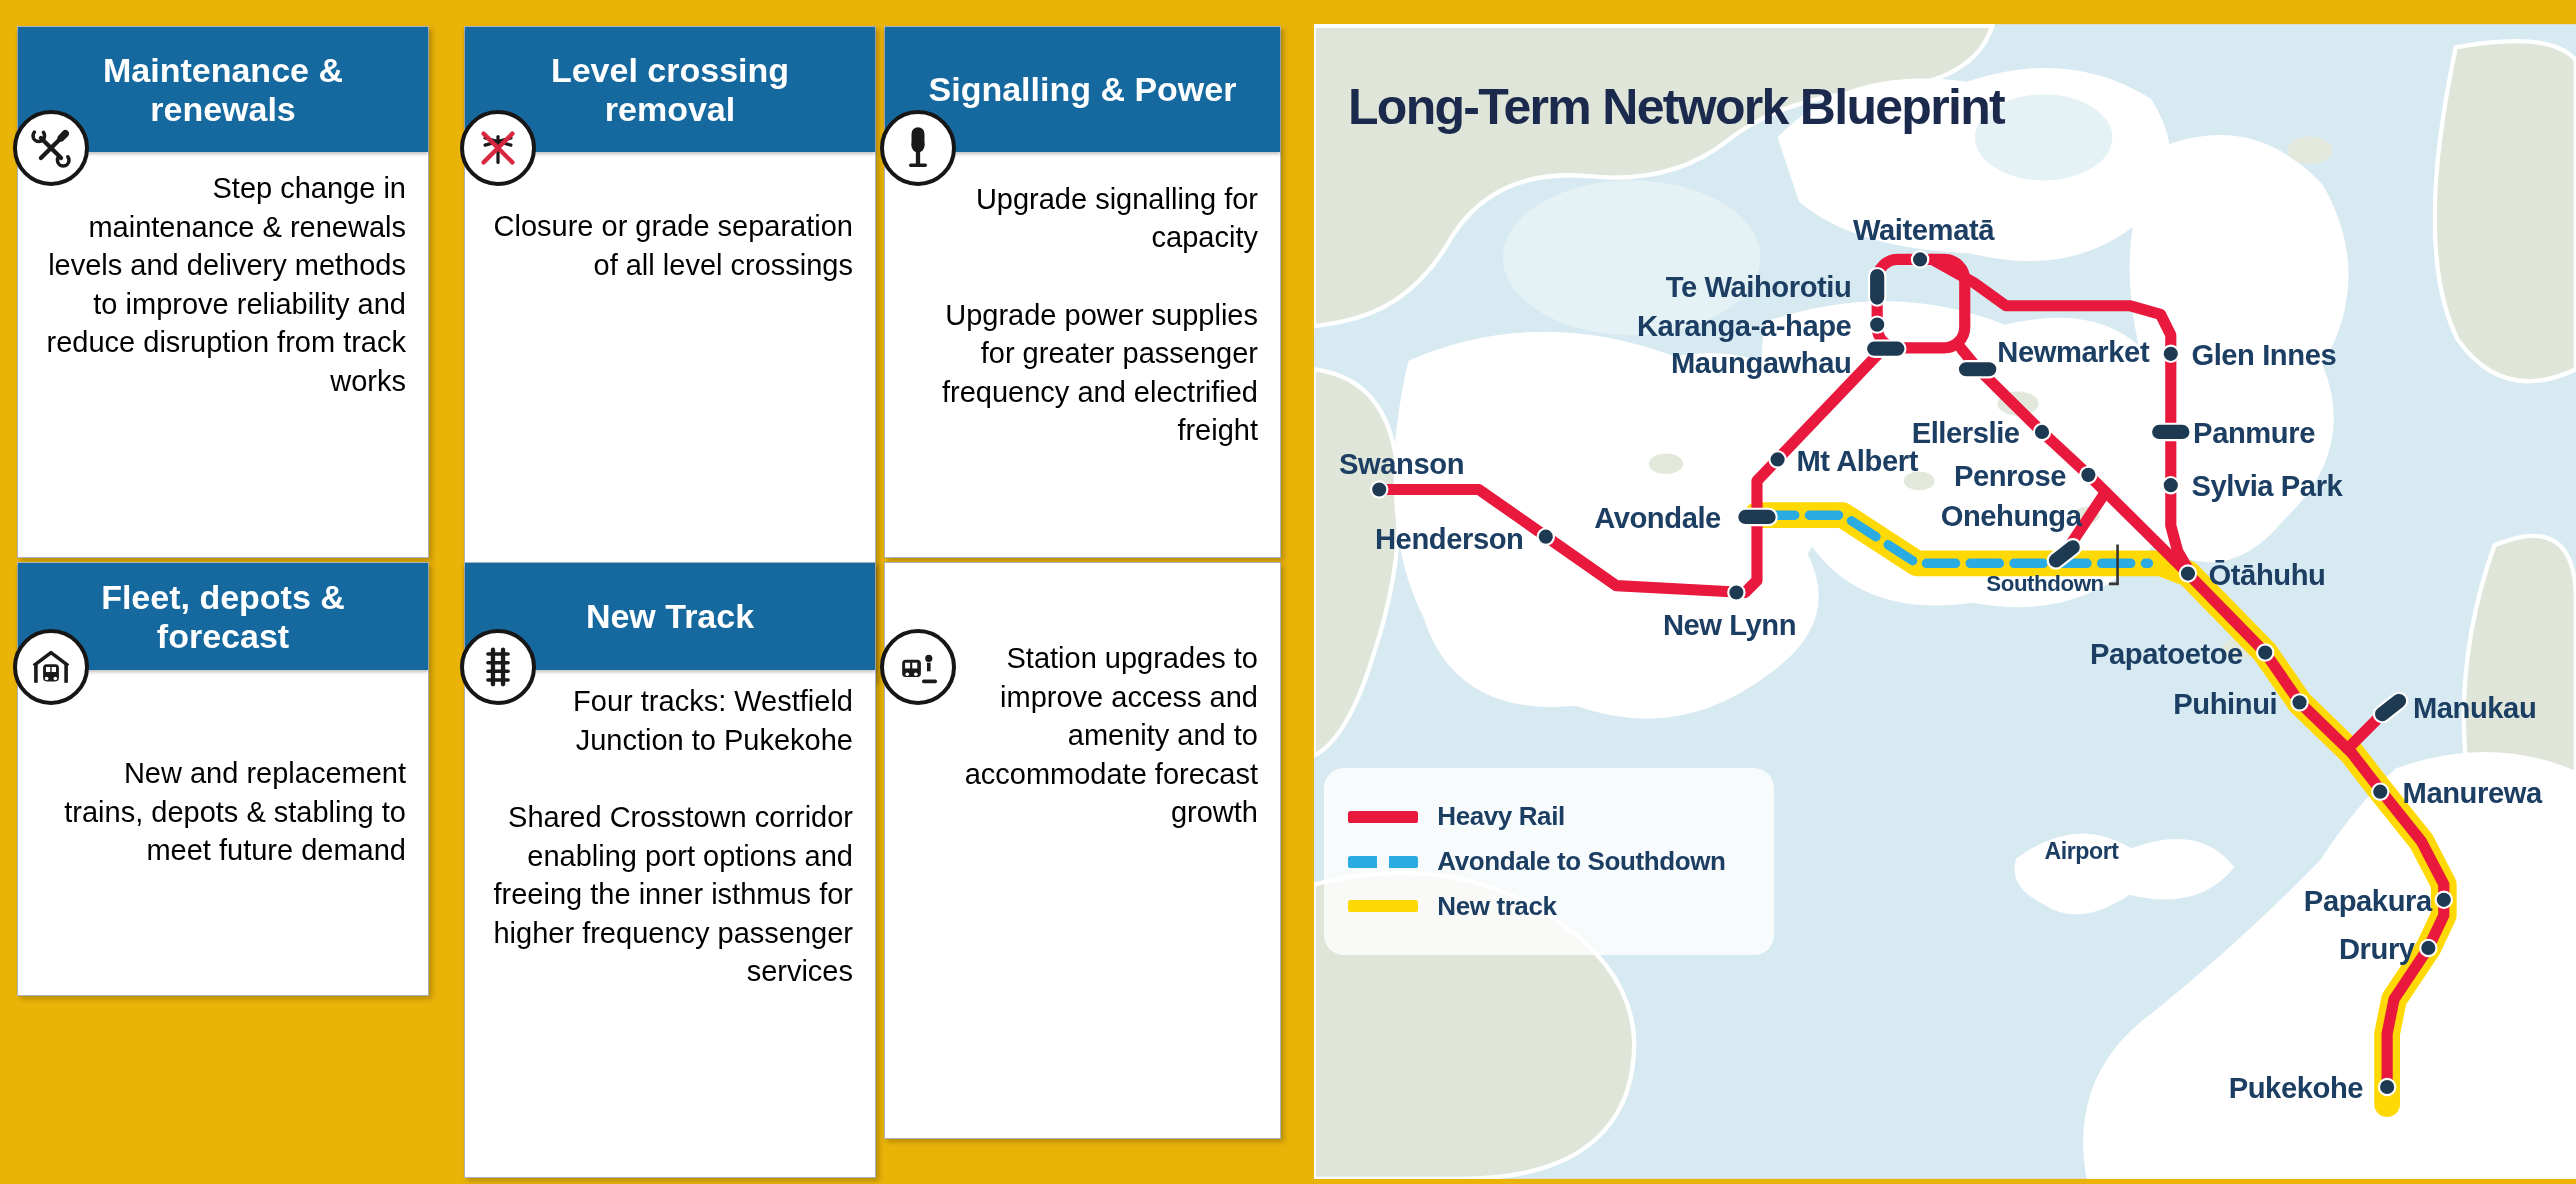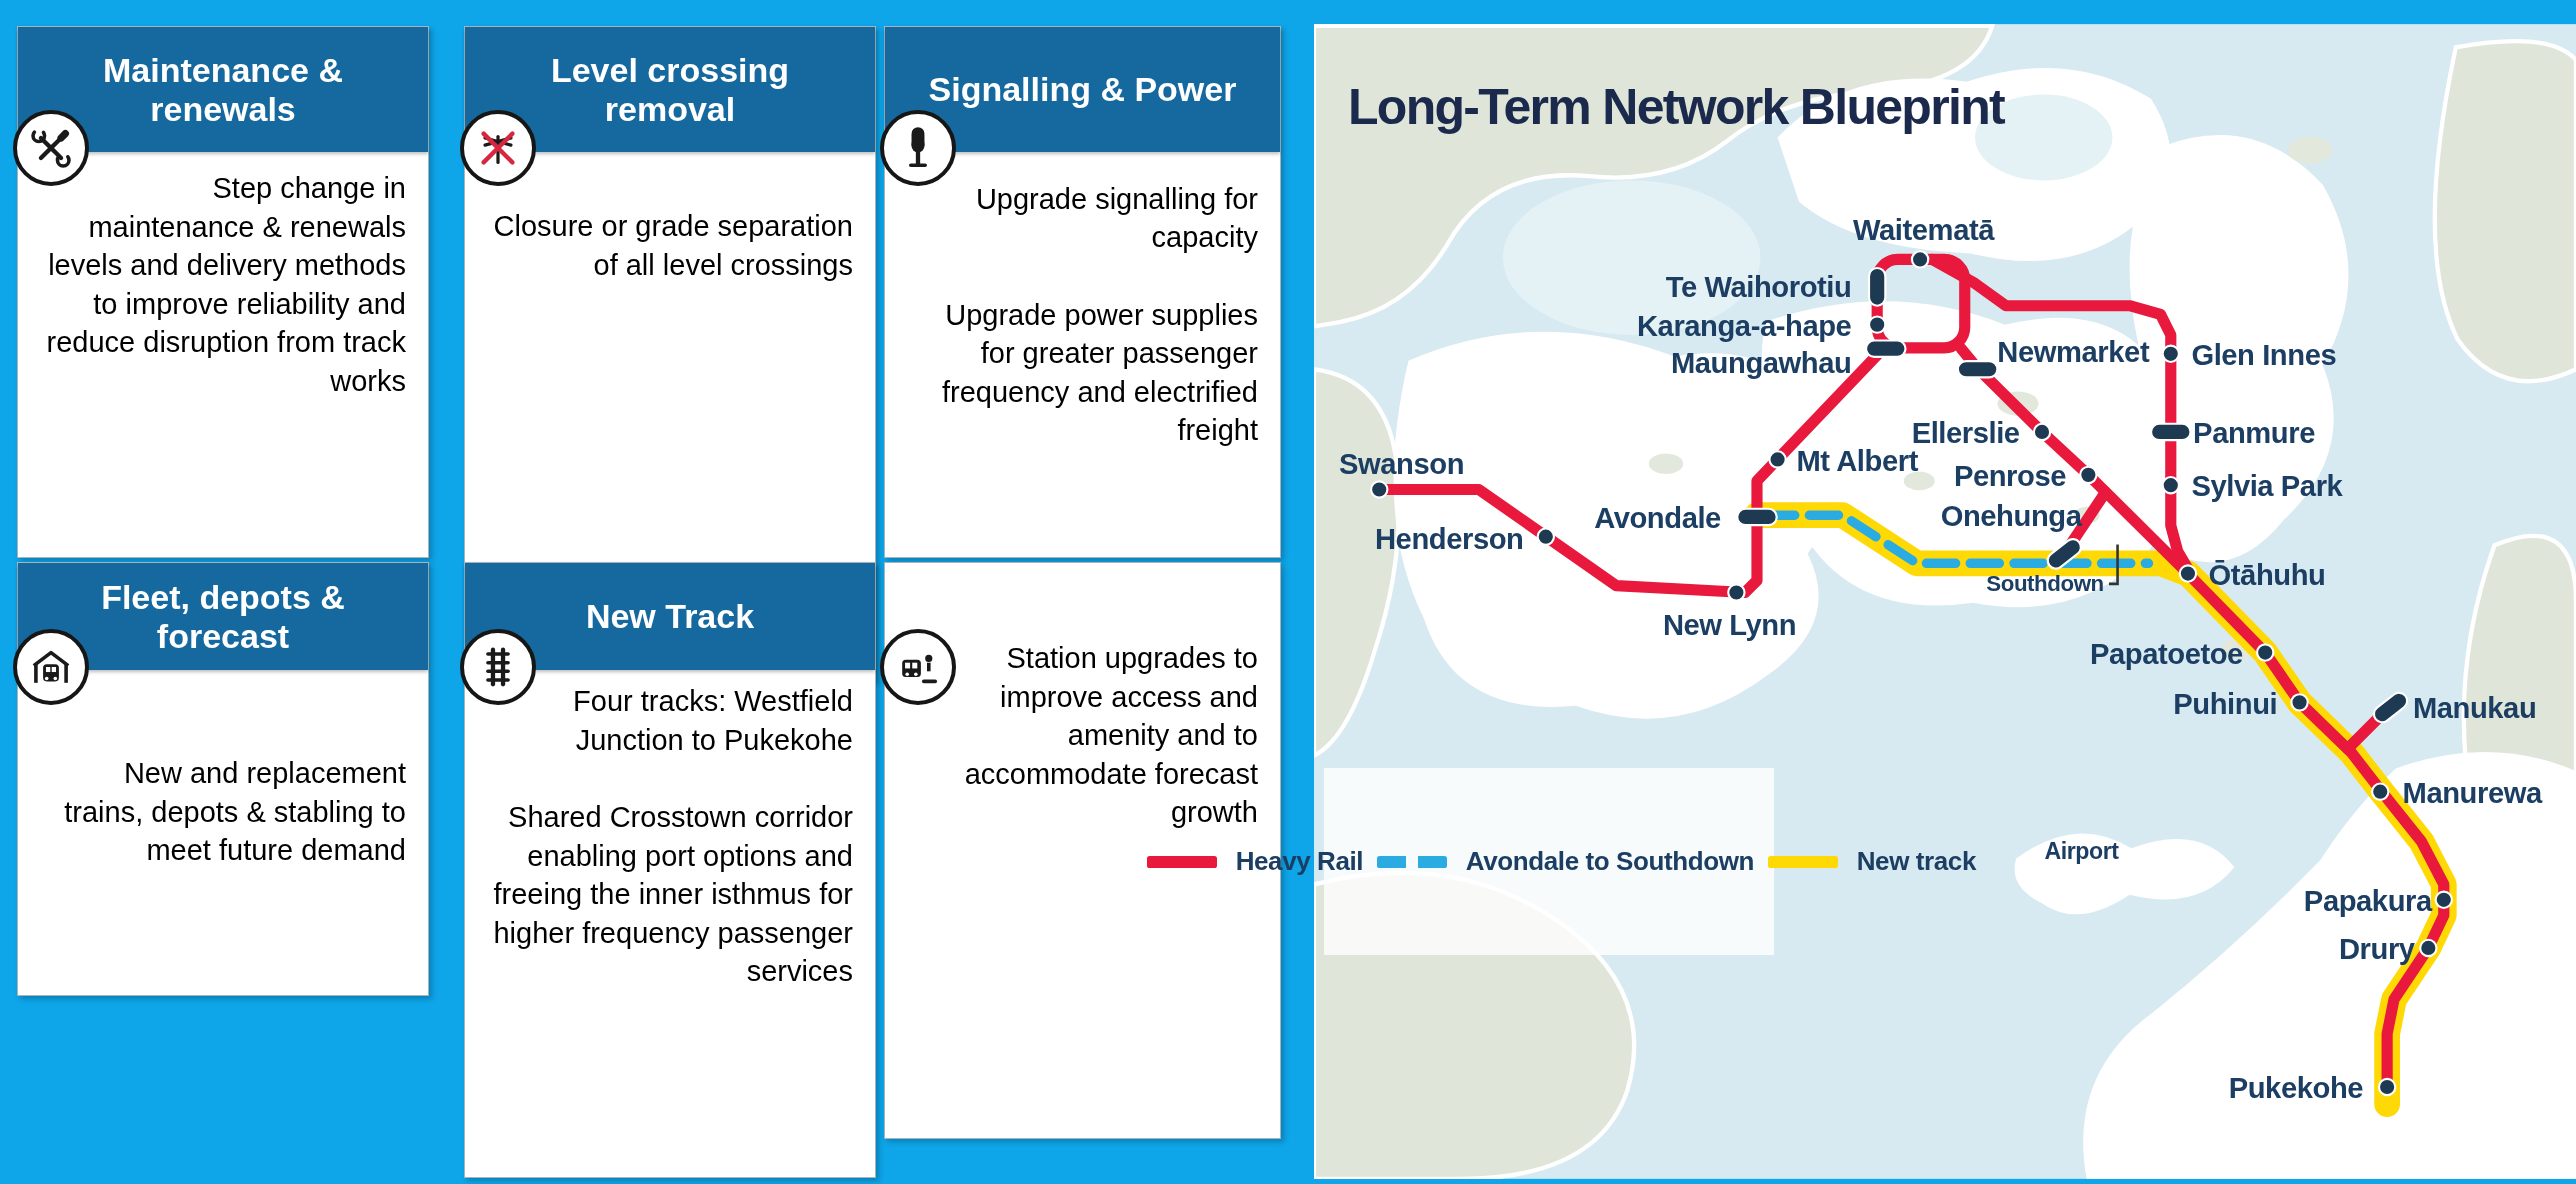--- a/index.html
+++ b/index.html
@@ -1,16 +1,16 @@
 <!DOCTYPE html>
 <html style="font-size:13.7px"><head>
 <meta charset="utf-8">
 <style>
   html,body{margin:0;padding:0;background:#ffffff;font-family:"Liberation Sans",sans-serif;}
-  #stage{position:relative;width:2576px;height:1185px;background:#0ea5e9;overflow:hidden;}
+  #stage{position:relative;width:2576px;height:1185px;background:#eab308;overflow:hidden;}
 
   
   .card{position:absolute;background:#ffffff;border:1.7px solid #aab3ba;box-shadow:3.4px 3.4px 5.2px rgba(0,0,0,.22);box-sizing:border-box;}
   .card-header{background:#16699E;color:#ffffff;font-weight:bold;font-size:34px;line-height:1.14;
                display:flex;flex-direction:column;align-items:center;justify-content:center;text-align:center;
                position:relative;box-shadow:0 2.6px 3.4px rgba(0,0,0,.25);}
   .hdr-line{white-space:nowrap;}
   .icon-badge{position:absolute;left:-5.2px;width:76px;height:76px;border-radius:50%;background:#ffffff;
               border:4.3px solid #161616;box-sizing:border-box;display:flex;align-items:center;justify-content:center;z-index:3;}
   .icon-badge svg{width:46px;height:46px;}
@@ -32,21 +32,21 @@
   .c2 .card-body{padding-top:55px;}
   .c3 .card-body{padding-top:27.5px;}
   .c4 .card-body{padding-top:84px;}
   .c5 .card-body{padding-top:12px;}
   .c6 .card-body{padding-top:76px;}
 
   
   #map-wrap{position:absolute;left:1314px;top:24px;width:1262px;height:1155px;}
   #map-title{position:absolute;left:34px;top:54px;font-size:50px;font-weight:bold;color:#1B2A4C;letter-spacing:-1.7px;white-space:nowrap;z-index:5;}
   #legend{position:absolute;left:10.3px;top:744px;width:450px;height:187px;background:rgba(255,255,255,.8);
-          display:flex;flex-direction:row;justify-content:center;gap:13.7px;padding-left:24px;box-sizing:border-box;z-index:5;}
+          display:flex;flex-direction:column;justify-content:center;gap:13.7px;padding-left:24px;box-sizing:border-box;z-index:5;border-radius:20px;}
   .legend-row{display:flex;align-items:center;}
   .legend-swatch{width:70px;height:12px;border-radius:2.6px;margin-right:19px;flex:0 0 auto;}
   .legend-label{font-size:26px;font-weight:600;color:#1C3E63;letter-spacing:-0.4px;white-space:nowrap;}
 </style>
 </head>
 <body>
 
 <div id="stage">
 
   <div id="cards">

